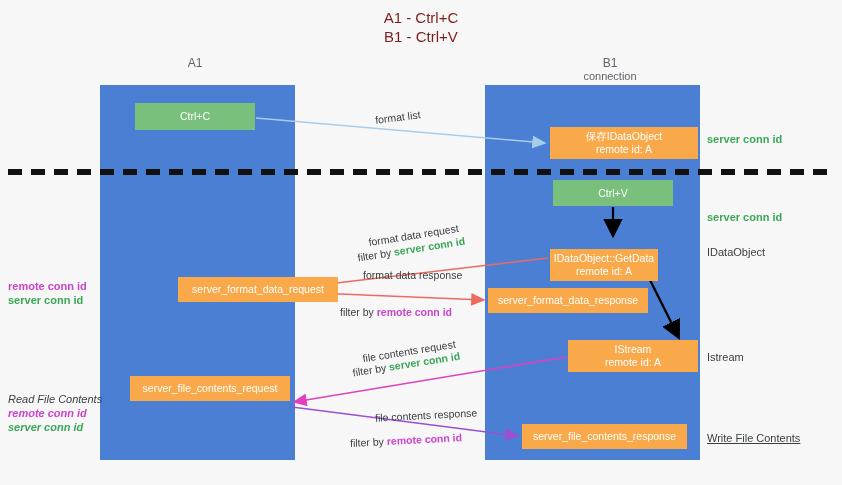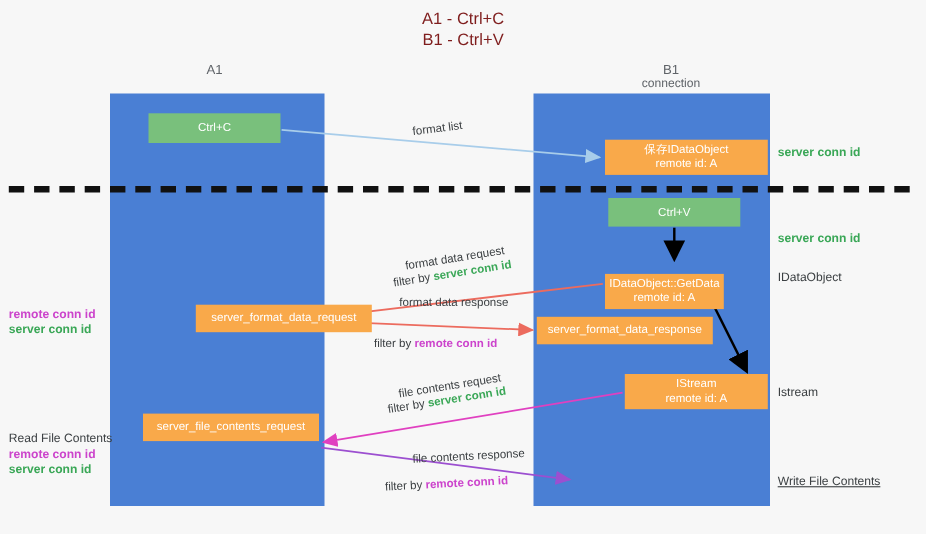--- a/index.html
+++ b/index.html
@@ -62,21 +62,21 @@
   .lab-magenta{color:#cc44cc;font-weight:bold;}
   .lab-dark{color:#3c4043;}
 
   .r-serverconn1{left:707px;top:132px;}
   .r-serverconn2{left:707px;top:210px;}
   .r-dataobject{left:707px;top:245px;}
   .r-istream{left:707px;top:350px;}
   .r-writefile{left:707px;top:431px;text-decoration:underline;}
 
   .l-block1{position:absolute;left:8px;top:279px;width:92px;text-align:left;}
-  .l-block2{position:absolute;left:8px;top:392px;width:110px;text-align:left;}
+  .l-block2{position:absolute;left:8px;top:392px;width:110px;text-align:left;font-style:italic;}
   .l-block1 div,.l-block2 div{font-size:11px;line-height:14px;}
 
   .edgelabel{
     position:absolute;font-size:10.5px;line-height:14px;color:#3c4043;
     white-space:nowrap;
   }
 
   .e-formatlist{left:375px;top:110px;transform:rotate(-7deg);}
   .e-fdreq{left:368px;top:228px;transform:rotate(-9deg);}
   .e-fdreq2{left:357px;top:242px;transform:rotate(-9deg);}
@@ -172,20 +172,23 @@
 
   <div class="node orange n-istream">
     <div>IStream</div>
     <div class="l2">remote id: A</div>
   </div>
 
   <div class="node orange n-filereq">
     <div>server_file_contents_request</div>
   </div>
 
+  <div class="node orange n-fileres">
+    <div>server_file_contents_response</div>
+  </div>
 
   <div class="sidelabel lab-green r-serverconn1">server conn id</div>
   <div class="sidelabel lab-green r-serverconn2">server conn id</div>
   <div class="sidelabel lab-dark r-dataobject">IDataObject</div>
   <div class="sidelabel lab-dark r-istream">Istream</div>
   <div class="sidelabel lab-dark r-writefile">Write File Contents</div>
 
   <div class="l-block1">
     <div class="lab-magenta">remote conn id</div>
     <div class="lab-green">server conn id</div>

